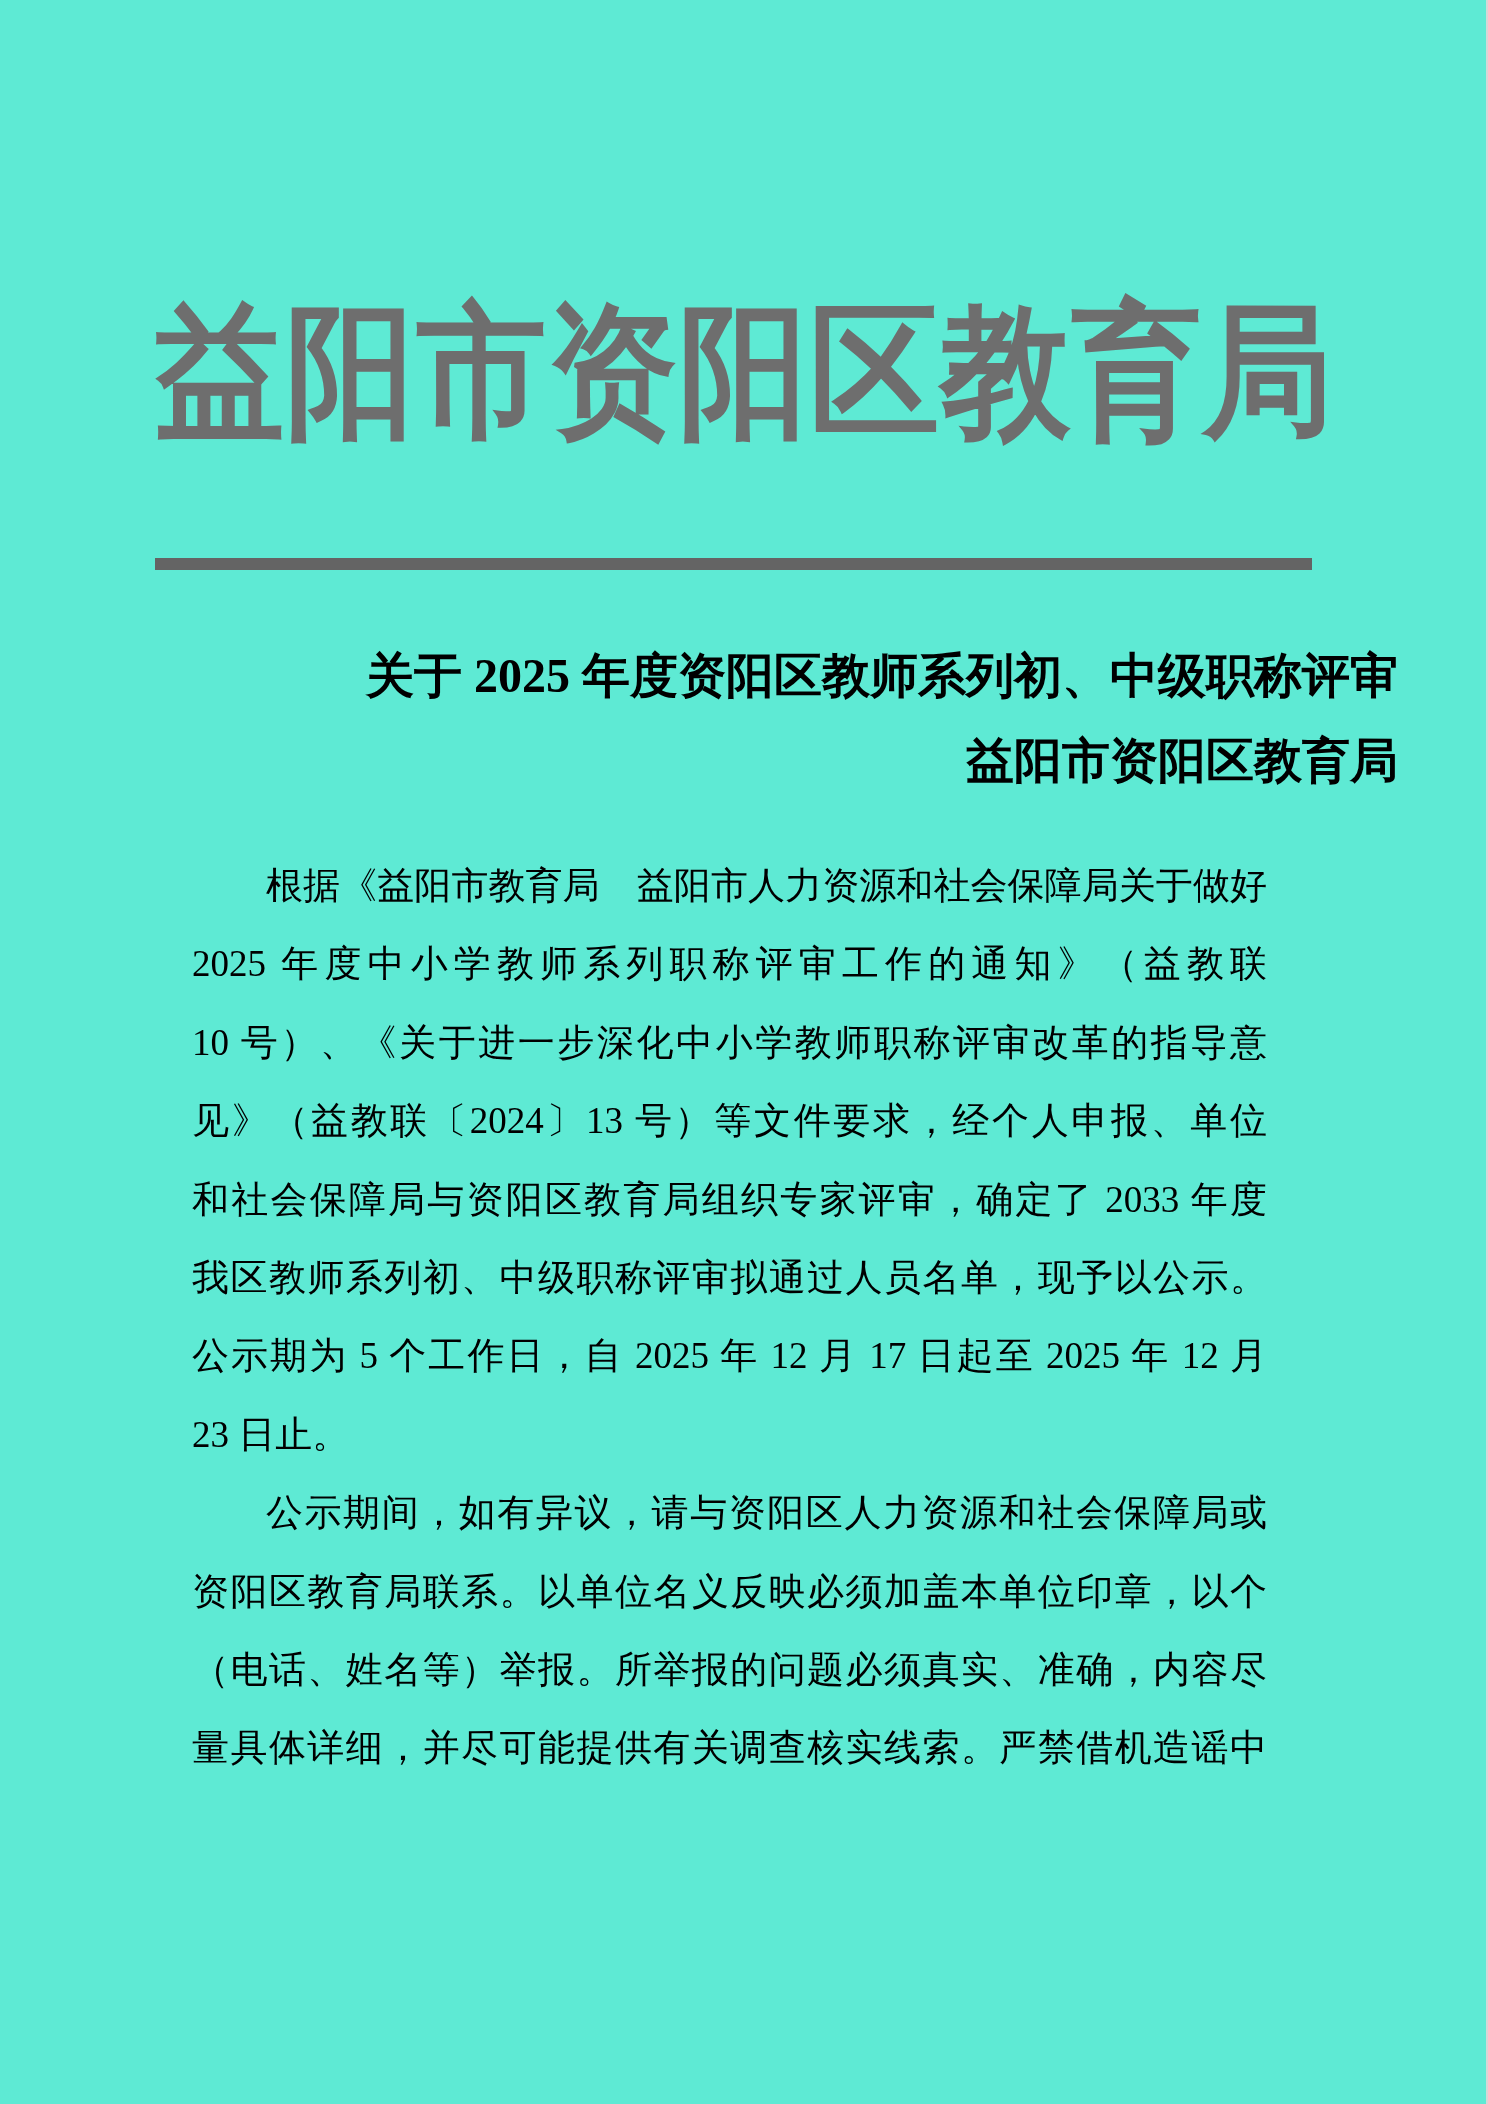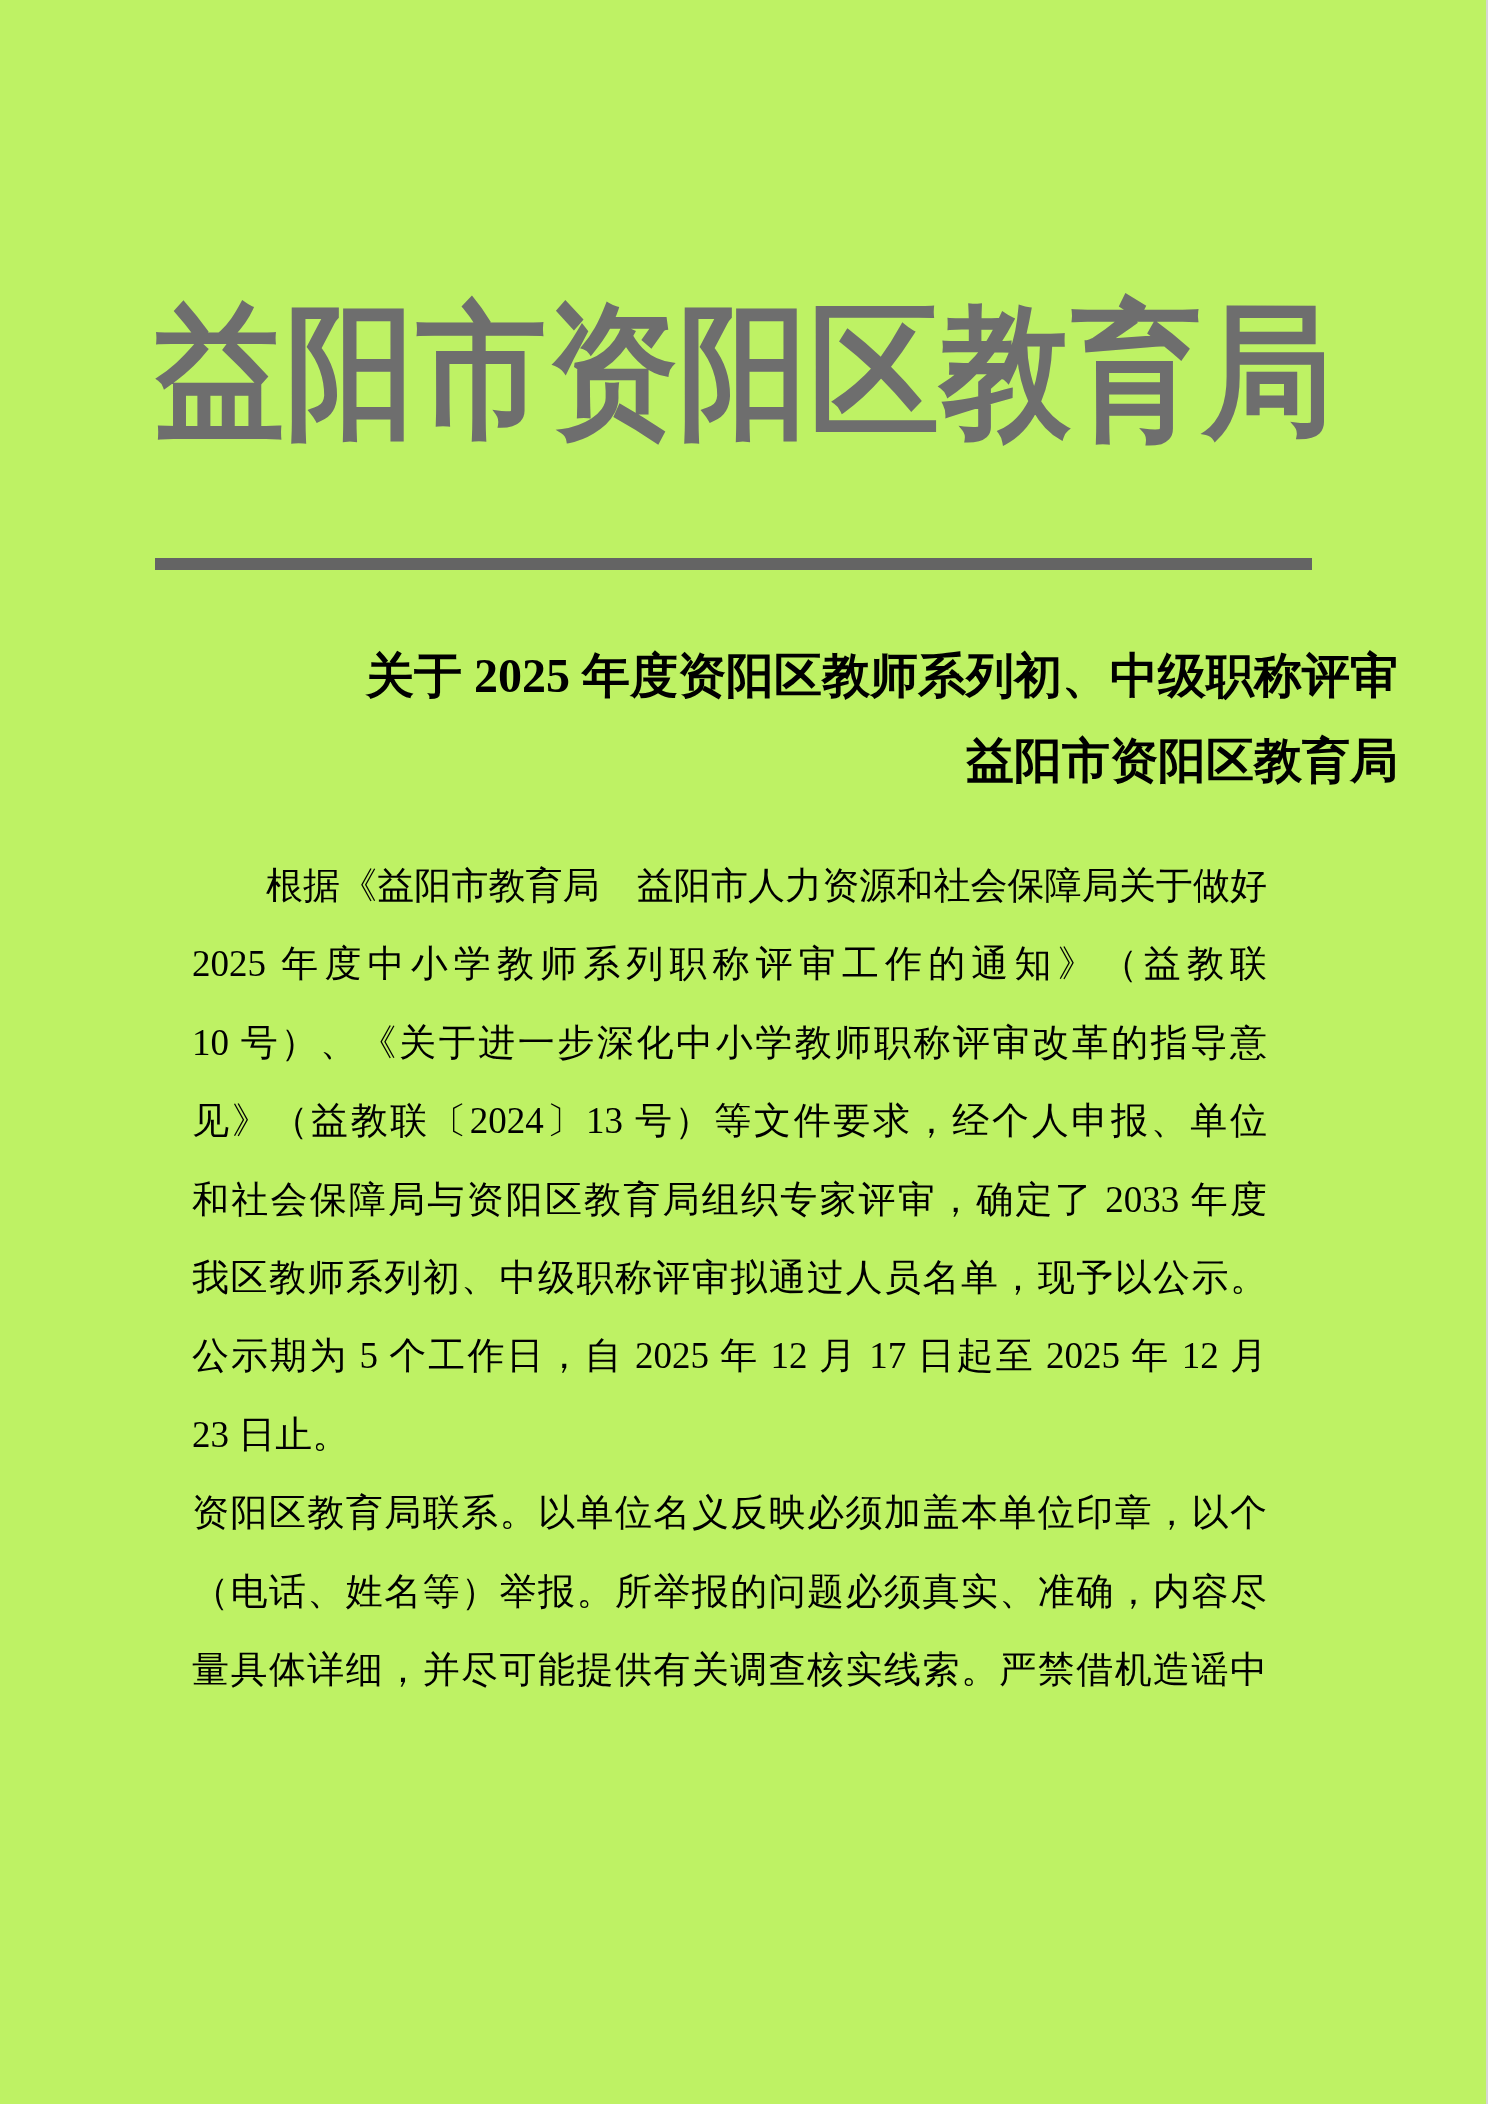--- a/index.html
+++ b/index.html
@@ -84,40 +84,41 @@
     top: 0;
     right: 0;
     width: 2px;
     height: 100%;
     background: #d6d6d6;
   }
 </style>
 </head>
 <body>
 
-<div class="page" style="background: #bef264;">
+<div class="page" style="background: #5eead4;">
 
   <div class="letterhead" style="color: rgb(110, 110, 110);">益阳市资阳区教育局</div>
 
   <div class="divider-rule" style="background: rgb(100, 100, 100);"></div>
 
   <div class="doc-title">
     <div>关于 2025 年度资阳区教师系列初、中级职称评审</div>
     <div>益阳市资阳区教育局</div>
   </div>
 
   <div class="doc-body" style="color: rgb(0, 0, 0);">
       <div class="body-line indent">根据《益阳市教育局　益阳市人力资源和社会保障局关于做好</div>
       <div class="body-line">2025 年度中小学教师系列职称评审工作的通知》（益教联〔2025〕</div>
       <div class="body-line">10 号）、《关于进一步深化中小学教师职称评审改革的指导意</div>
       <div class="body-line">见》（益教联〔2024〕13 号）等文件要求，经个人申报、单位</div>
       <div class="body-line">和社会保障局与资阳区教育局组织专家评审，确定了 2033 年度</div>
       <div class="body-line">我区教师系列初、中级职称评审拟通过人员名单，现予以公示。</div>
       <div class="body-line">公示期为 5 个工作日，自 2025 年 12 月 17 日起至 2025 年 12 月</div>
       <div class="body-line plain">23 日止。</div>
+      <div class="body-line indent">公示期间，如有异议，请与资阳区人力资源和社会保障局或</div>
       <div class="body-line">资阳区教育局联系。以单位名义反映必须加盖本单位印章，以个</div>
       <div class="body-line">（电话、姓名等）举报。所举报的问题必须真实、准确，内容尽</div>
       <div class="body-line">量具体详细，并尽可能提供有关调查核实线索。严禁借机造谣中</div>
     </div>
 
   <div class="scan-edge"></div>
 
 </div>
 
 </body></html>

